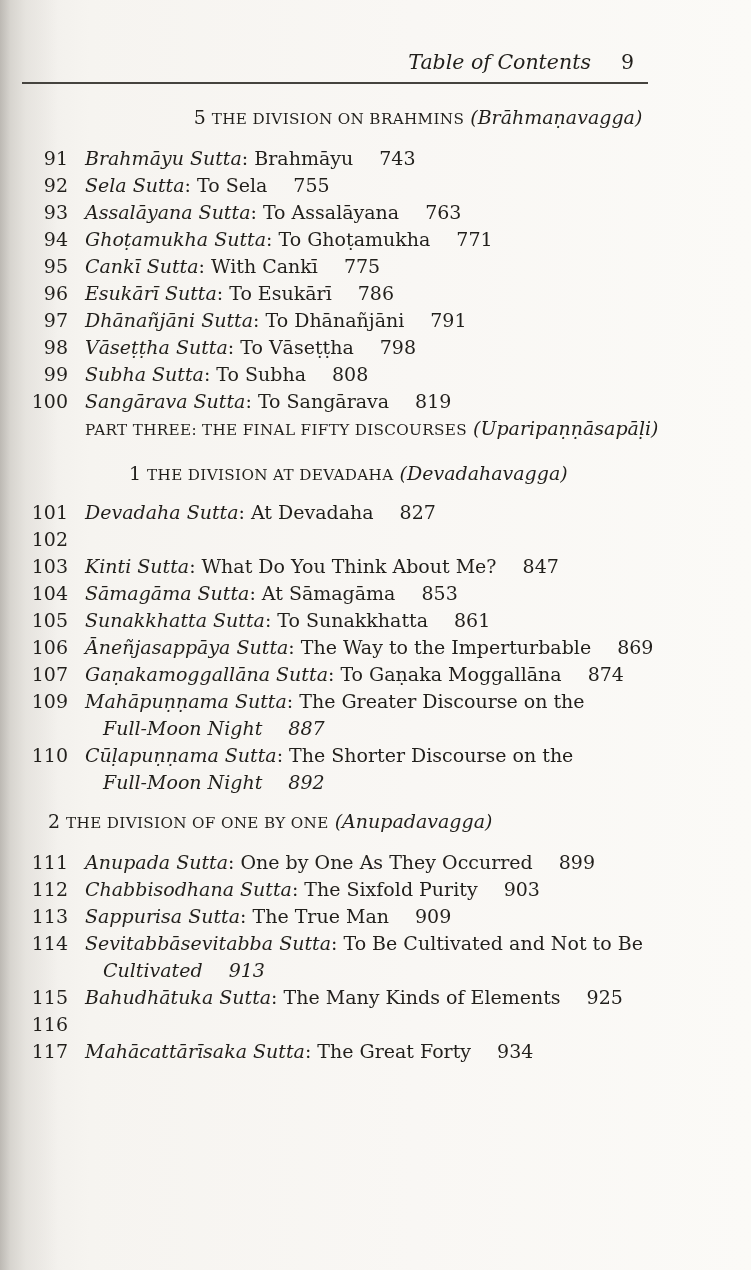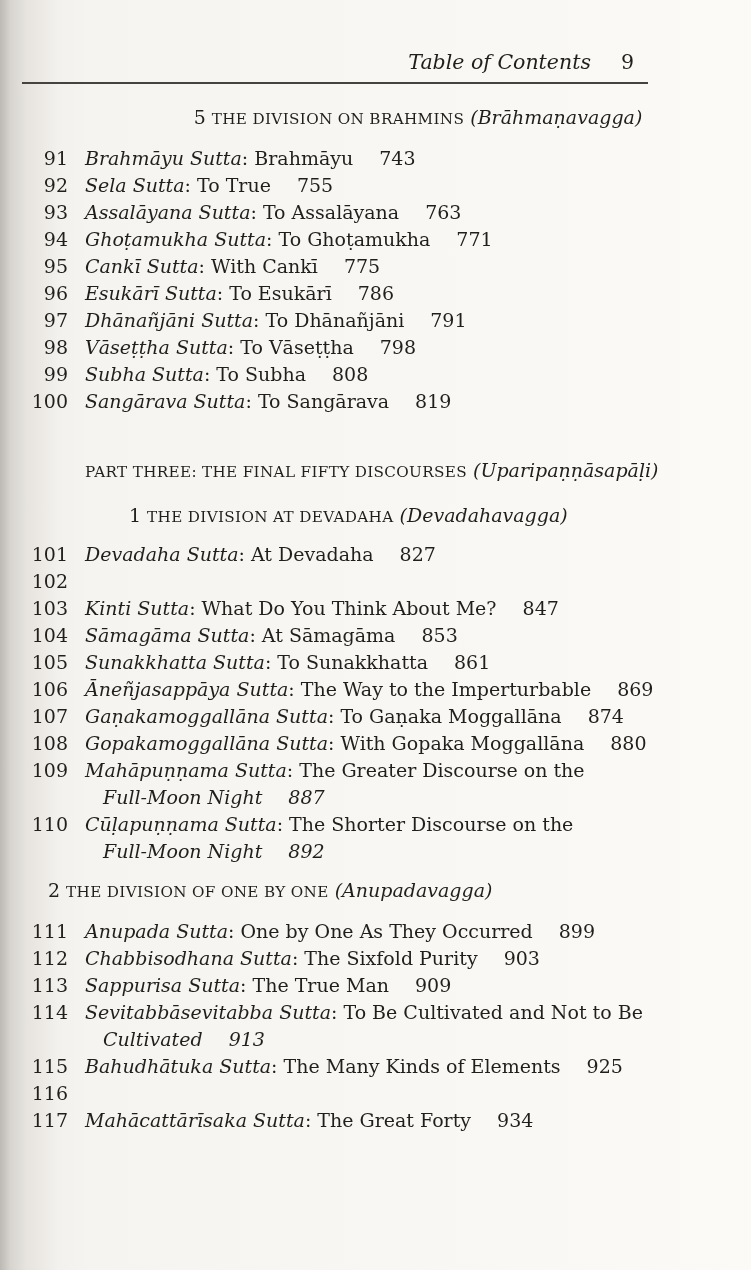--- a/index.html
+++ b/index.html
@@ -44,21 +44,21 @@
   .entry { display:flex; }
   .entry .num { flex:none; width:68px; text-align:right; }
   .entry .etext { margin-left:17px; }
   .eline1 { white-space:nowrap; display:block; }
   .eline2 { white-space:nowrap; display:block; padding-left:18px;font-style:italic; }
   .title { font-style:italic; }
   .pageno { margin-left:26px; }
 
   
   .b0  { margin-top:20px; margin-bottom:12px;text-align:center; }   
-  .b11 { margin-top:42px; }                       
+  .b11 { }                       
   .b12 { margin-top:16px; margin-bottom:10px;margin-left:44px; }   
   .b23 { margin-top:12px; margin-bottom:12px;padding-left:48px; }   
 </style>
 </head>
 <body>
 
 <div class="page">
   <div class="edge-left"></div>
   <div class="content">
 
@@ -73,21 +73,21 @@
         <div class="block division b0"><span class="hnum">5</span><span class="caps">THE DIVISION ON BRAHMINS</span><span class="pali">(Brāhmaṇavagga)</span></div>
         <div class="block entry b1">
     <span class="num">91</span>
     <span class="etext">
       <span class="eline1"><span class="title">Brahmāyu Sutta</span><span class="rest">: Brahmāyu</span><span class="pageno">743</span></span>
     </span>
   </div>
         <div class="block entry b2">
     <span class="num">92</span>
     <span class="etext">
-      <span class="eline1"><span class="title">Sela Sutta</span><span class="rest">: To True</span><span class="pageno">755</span></span>
+      <span class="eline1"><span class="title">Sela Sutta</span><span class="rest">: To Sela</span><span class="pageno">755</span></span>
     </span>
   </div>
         <div class="block entry b3">
     <span class="num">93</span>
     <span class="etext">
       <span class="eline1"><span class="title">Assalāyana Sutta</span><span class="rest">: To Assalāyana</span><span class="pageno">763</span></span>
     </span>
   </div>
         <div class="block entry b4">
     <span class="num">94</span>
@@ -165,26 +165,20 @@
     <span class="etext">
       <span class="eline1"><span class="title">Āneñjasappāya Sutta</span><span class="rest">: The Way to the Imperturbable</span><span class="pageno">869</span></span>
     </span>
   </div>
         <div class="block entry b19">
     <span class="num">107</span>
     <span class="etext">
       <span class="eline1"><span class="title">Gaṇakamoggallāna Sutta</span><span class="rest">: To Gaṇaka Moggallāna</span><span class="pageno">874</span></span>
     </span>
   </div>
-        <div class="block entry b20">
-    <span class="num">108</span>
-    <span class="etext">
-      <span class="eline1"><span class="title">Gopakamoggallāna Sutta</span><span class="rest">: With Gopaka Moggallāna</span><span class="pageno">880</span></span>
-    </span>
-  </div>
         <div class="block entry b21">
     <span class="num">109</span>
     <span class="etext">
       <span class="eline1"><span class="title">Mahāpuṇṇama Sutta</span><span class="rest">: The Greater Discourse on the</span></span>
       <span class="eline2"><span class="cont">Full-Moon Night</span><span class="pageno">887</span></span>
     </span>
   </div>
         <div class="block entry b22">
     <span class="num">110</span>
     <span class="etext">

